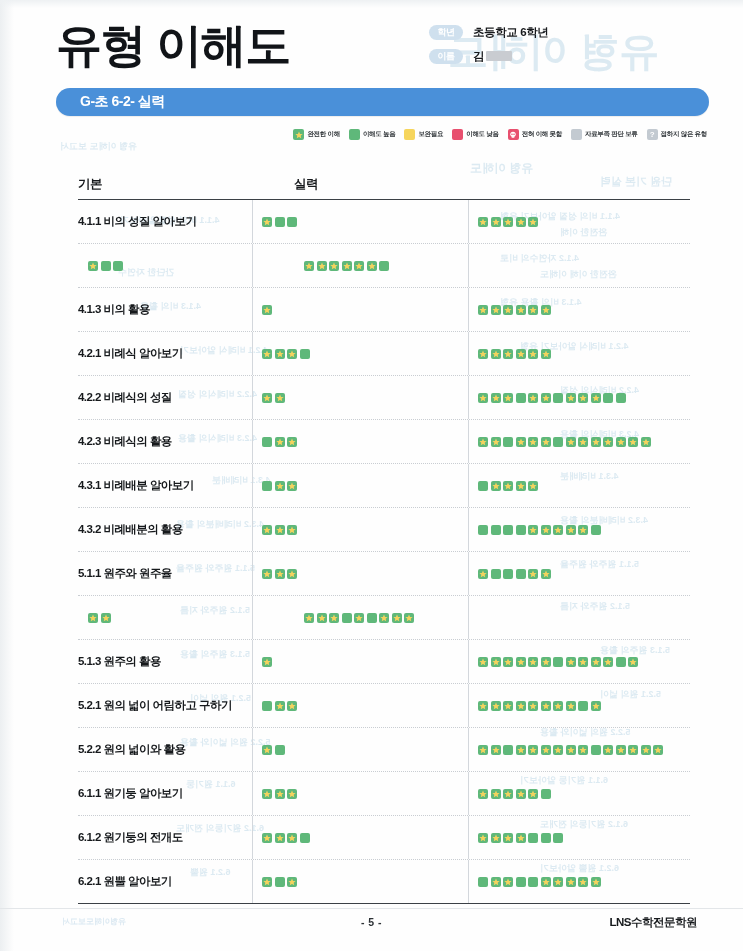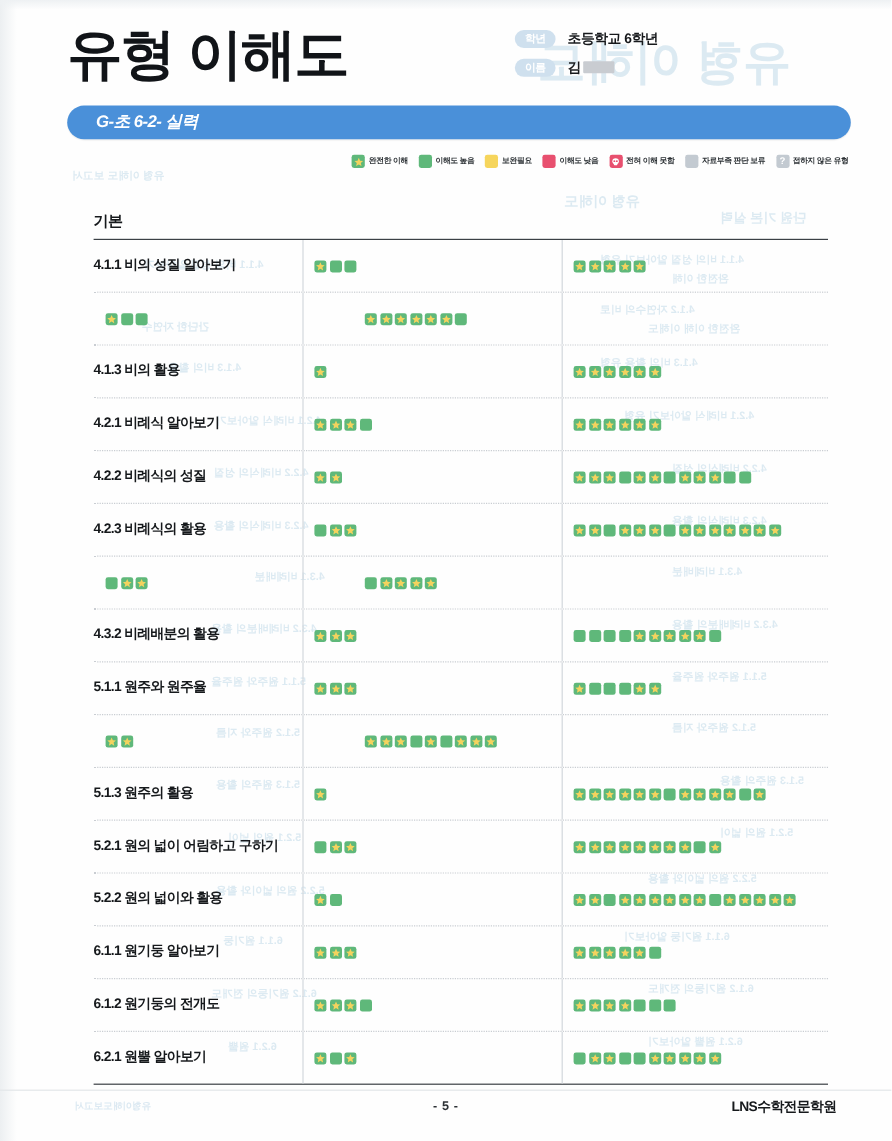--- a/index.html
+++ b/index.html
@@ -111,21 +111,20 @@
 
   .subtitle-bar {
     position: absolute;
     left: 56px;
     top: 88px;
     width: 653px;
     height: 28px;
     border-radius: 14px;
     background: #4a90d9;
     box-shadow: 0 1px 1px rgba(0,0,0,.07);
-    font-style: italic;
   }
   .subtitle-text {
     position: absolute;
     left: 24px;
     top: 50%;
     transform: translateY(-50%);
     color: #ffffff;
     font-size: 14px;
     font-weight: 700;
     letter-spacing: -0.5px;
@@ -385,20 +384,21 @@
         <span class="chip chip-lg" style="background: rgb(195, 202, 209);">
           <span class="chip-glyph">?</span>
         </span>
         <span class="legend-label">접하지 않은 유형</span>
       </div>
     </div>
 
   <div class="table-wrap">
     <div class="thead">
       <div class="col-basic th">기본</div>
+      <div class="col-skill th">실력</div>
     </div>
     <div class="tbody" id="table-body">
         <div class="row">
           <div class="vline vline-1"></div>
           <div class="vline vline-2"></div>
           <div class="cell-unit">4.1.1 비의 성질 알아보기</div>
           <div class="cell-marks cell-basic">
             <span class="chip" style="background: rgb(95, 184, 122);">
               <svg width="8" height="8" viewBox="0 0 10 10" aria-hidden="true">
                 <polygon points="5,0.6 6.3,3.6 9.5,3.9 7.1,6.0 7.8,9.2 5,7.5 2.2,9.2 2.9,6.0 0.5,3.9 3.7,3.6" fill="#f4d35e"></polygon>
@@ -721,20 +721,21 @@
             <span class="chip" style="background: rgb(95, 184, 122);">
               <svg width="8" height="8" viewBox="0 0 10 10" aria-hidden="true">
                 <polygon points="5,0.6 6.3,3.6 9.5,3.9 7.1,6.0 7.8,9.2 5,7.5 2.2,9.2 2.9,6.0 0.5,3.9 3.7,3.6" fill="#f4d35e"></polygon>
               </svg>
             </span>
           </div>
         </div>
         <div class="row">
           <div class="vline vline-1"></div>
           <div class="vline vline-2"></div>
+          <div class="cell-unit">4.3.1 비례배분 알아보기</div>
           <div class="cell-marks cell-basic">
             <span class="chip" style="background: rgb(95, 184, 122);"></span>
             <span class="chip" style="background: rgb(95, 184, 122);">
               <svg width="8" height="8" viewBox="0 0 10 10" aria-hidden="true">
                 <polygon points="5,0.6 6.3,3.6 9.5,3.9 7.1,6.0 7.8,9.2 5,7.5 2.2,9.2 2.9,6.0 0.5,3.9 3.7,3.6" fill="#f4d35e"></polygon>
               </svg>
             </span>
             <span class="chip" style="background: rgb(95, 184, 122);">
               <svg width="8" height="8" viewBox="0 0 10 10" aria-hidden="true">
                 <polygon points="5,0.6 6.3,3.6 9.5,3.9 7.1,6.0 7.8,9.2 5,7.5 2.2,9.2 2.9,6.0 0.5,3.9 3.7,3.6" fill="#f4d35e"></polygon>

